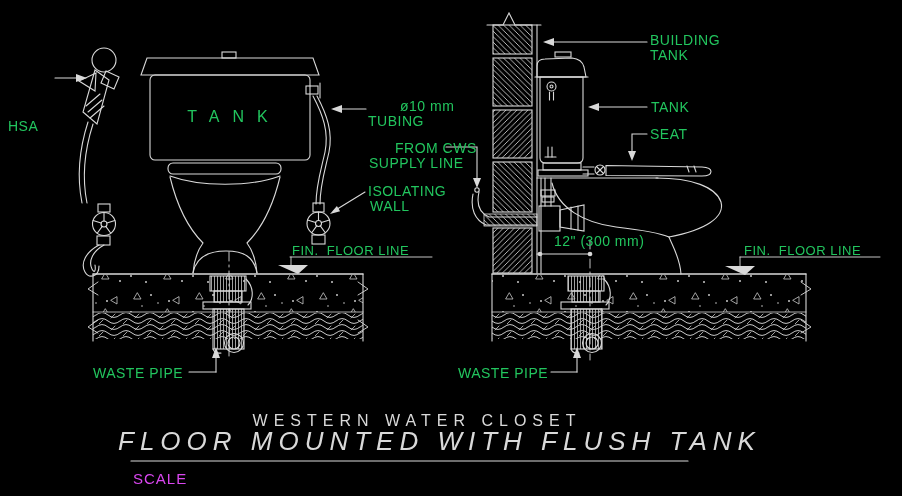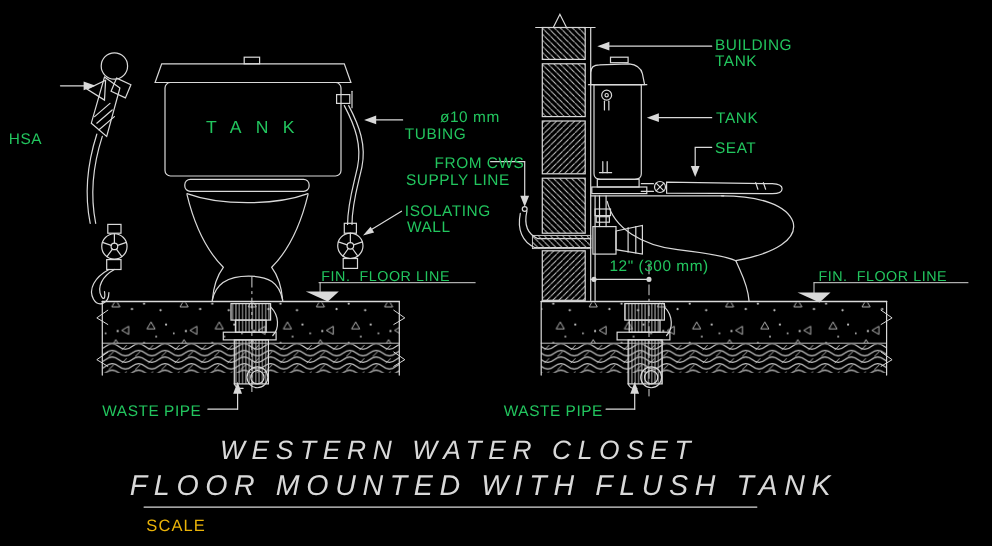--- a/index.html
+++ b/index.html
@@ -14,23 +14,23 @@
   }
   .lbl-sm{font-size:13px;line-height:13px;}
   .tank-front-text{
     left:150px;top:110px;width:160px;text-align:center;
     font-size:16px;letter-spacing:13px;padding-left:8px;box-sizing:border-box;
   }
   .title-line{
     position:absolute;left:118px;width:598px;text-align:center;
     color:#d9d9d9;z-index:2;letter-spacing:6px;white-space:pre;
   }
-  .title-1{top:396px;font-size:24px;font-style:italic;}
+  .title-1{top:412px;font-size:16px;}
   .title-2{top:426px;font-size:26px;font-style:italic;}
-  .footer-text{position:absolute;color:#eab308;font-size:15px;letter-spacing:1px;z-index:2;}
+  .footer-text{position:absolute;color:#d946ef;font-size:15px;letter-spacing:1px;z-index:2;}
 </style>
 </head>
 <body>
 
 <div id="canvas">
 
   <svg id="lineart" width="902" height="496" viewBox="0 0 902 496" stroke="#d9d9d9" fill="none" stroke-width="1.1" stroke-linecap="round">
     <defs>
       <pattern id="diagR" width="5.5" height="5.5" patternUnits="userSpaceOnUse">
         <path d="M-1,6.5 L6.5,-1" stroke="#c9c9c9" stroke-width="0.9"></path>

